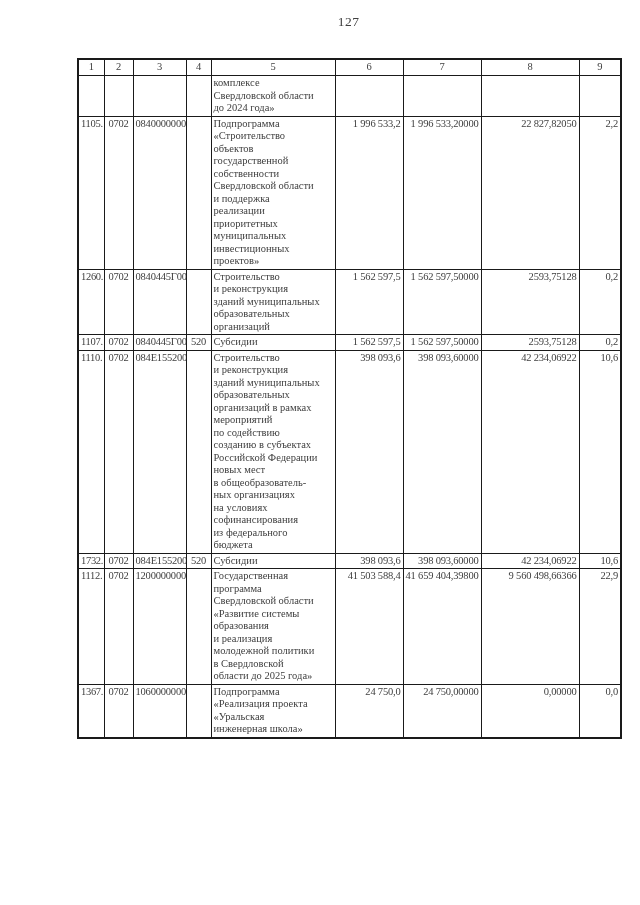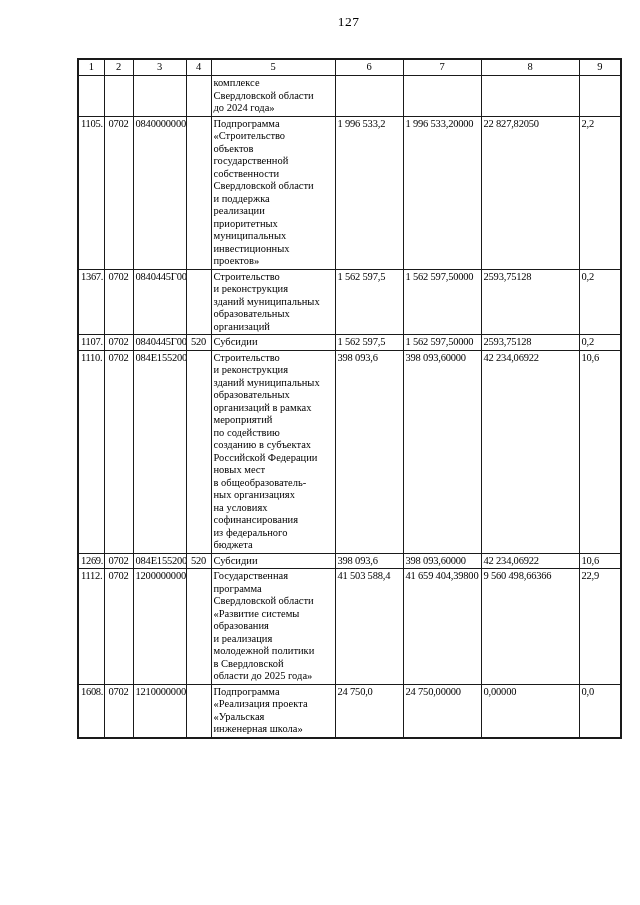--- a/index.html
+++ b/index.html
@@ -6,21 +6,21 @@
     margin: 0;
     padding: 0;
     background: #fff;
   }
   .sheet {
     position: relative;
     width: 640px;
     height: 905px;
     background: #ffffff;
     font-family: "Liberation Serif", serif;
-    color: #000000;
+    color: #404040;
     overflow: hidden;
   }
   .page-number {
     position: absolute;
     top: 14px;
     left: 77px;
     width: 543px;
     text-align: center;
     font-size: 13.5px;
     letter-spacing: 0.5px;
@@ -63,21 +63,21 @@
     font-size: 10px;
     letter-spacing: -0.2px;
     padding-left: 1px;
     padding-right: 1px;
   }
   td.nm {
     text-align: left;
     white-space: pre-line;
   }
   td.val {
-    text-align: left;
+    text-align: right;
     font-size: 10px;
     letter-spacing: -0.2px;
     padding-left: 1px;
     padding-right: 1px;
     white-space: nowrap;
   }
 </style>
 </head>
 <body>
 
@@ -140,21 +140,21 @@
 приоритетных
 муниципальных
 инвестиционных
 проектов»</td>
         <td class="val">1 996 533,2</td>
         <td class="val">1 996 533,20000</td>
         <td class="val">22 827,82050</td>
         <td class="val">2,2</td>
       </tr>
       <tr>
-        <td class="rn">1367.</td>
+        <td class="rn">1260.</td>
         <td class="ctr">0702</td>
         <td class="ctr">0840445Г00</td>
         <td class="ctr"></td>
         <td class="nm">Строительство
 и реконструкция
 зданий муниципальных
 образовательных
 организаций</td>
         <td class="val">1 562 597,5</td>
         <td class="val">1 562 597,50000</td>
@@ -192,21 +192,21 @@
 на условиях
 софинансирования
 из федерального
 бюджета</td>
         <td class="val">398 093,6</td>
         <td class="val">398 093,60000</td>
         <td class="val">42 234,06922</td>
         <td class="val">10,6</td>
       </tr>
       <tr>
-        <td class="rn">1269.</td>
+        <td class="rn">1732.</td>
         <td class="ctr">0702</td>
         <td class="ctr">084E155200</td>
         <td class="ctr">520</td>
         <td class="nm">Субсидии</td>
         <td class="val">398 093,6</td>
         <td class="val">398 093,60000</td>
         <td class="val">42 234,06922</td>
         <td class="val">10,6</td>
       </tr>
       <tr>
@@ -222,23 +222,23 @@
 и реализация
 молодежной политики
 в Свердловской
 области до 2025 года»</td>
         <td class="val">41 503 588,4</td>
         <td class="val">41 659 404,39800</td>
         <td class="val">9 560 498,66366</td>
         <td class="val">22,9</td>
       </tr>
       <tr>
-        <td class="rn">1608.</td>
-        <td class="ctr">0702</td>
-        <td class="ctr">1210000000</td>
+        <td class="rn">1367.</td>
+        <td class="ctr">0702</td>
+        <td class="ctr">1060000000</td>
         <td class="ctr"></td>
         <td class="nm">Подпрограмма
 «Реализация проекта
 «Уральская
 инженерная школа»</td>
         <td class="val">24 750,0</td>
         <td class="val">24 750,00000</td>
         <td class="val">0,00000</td>
         <td class="val">0,0</td>
       </tr>

